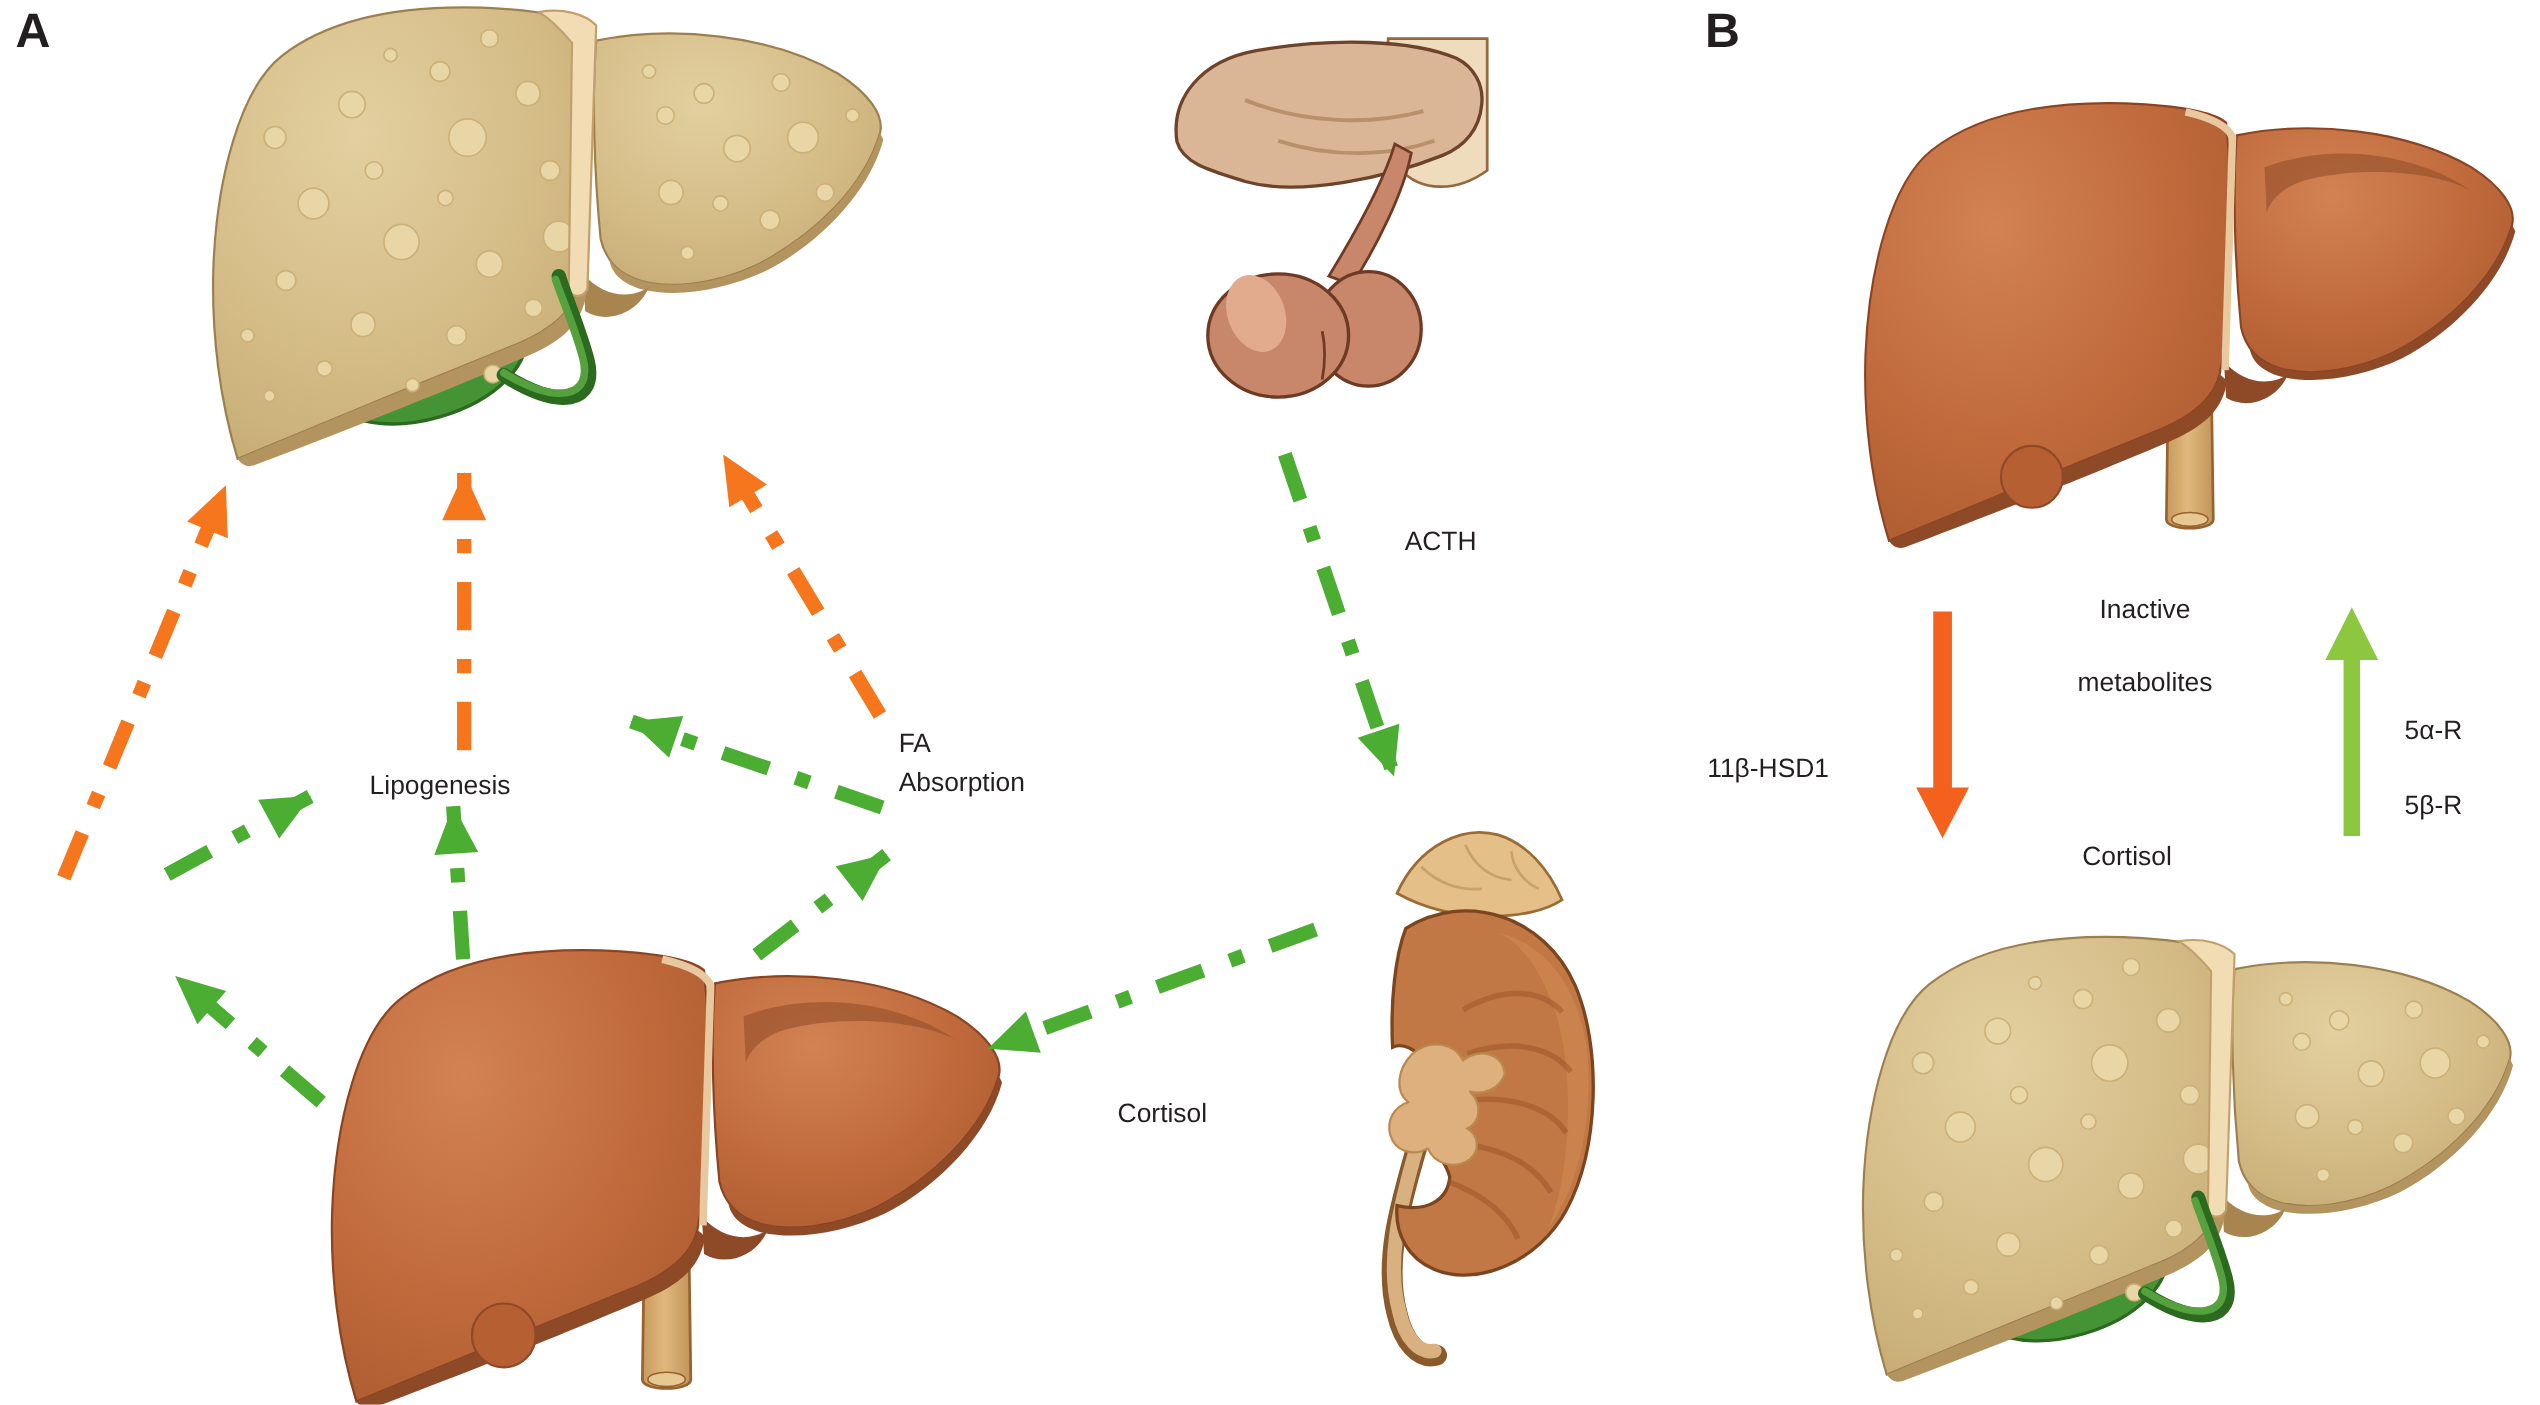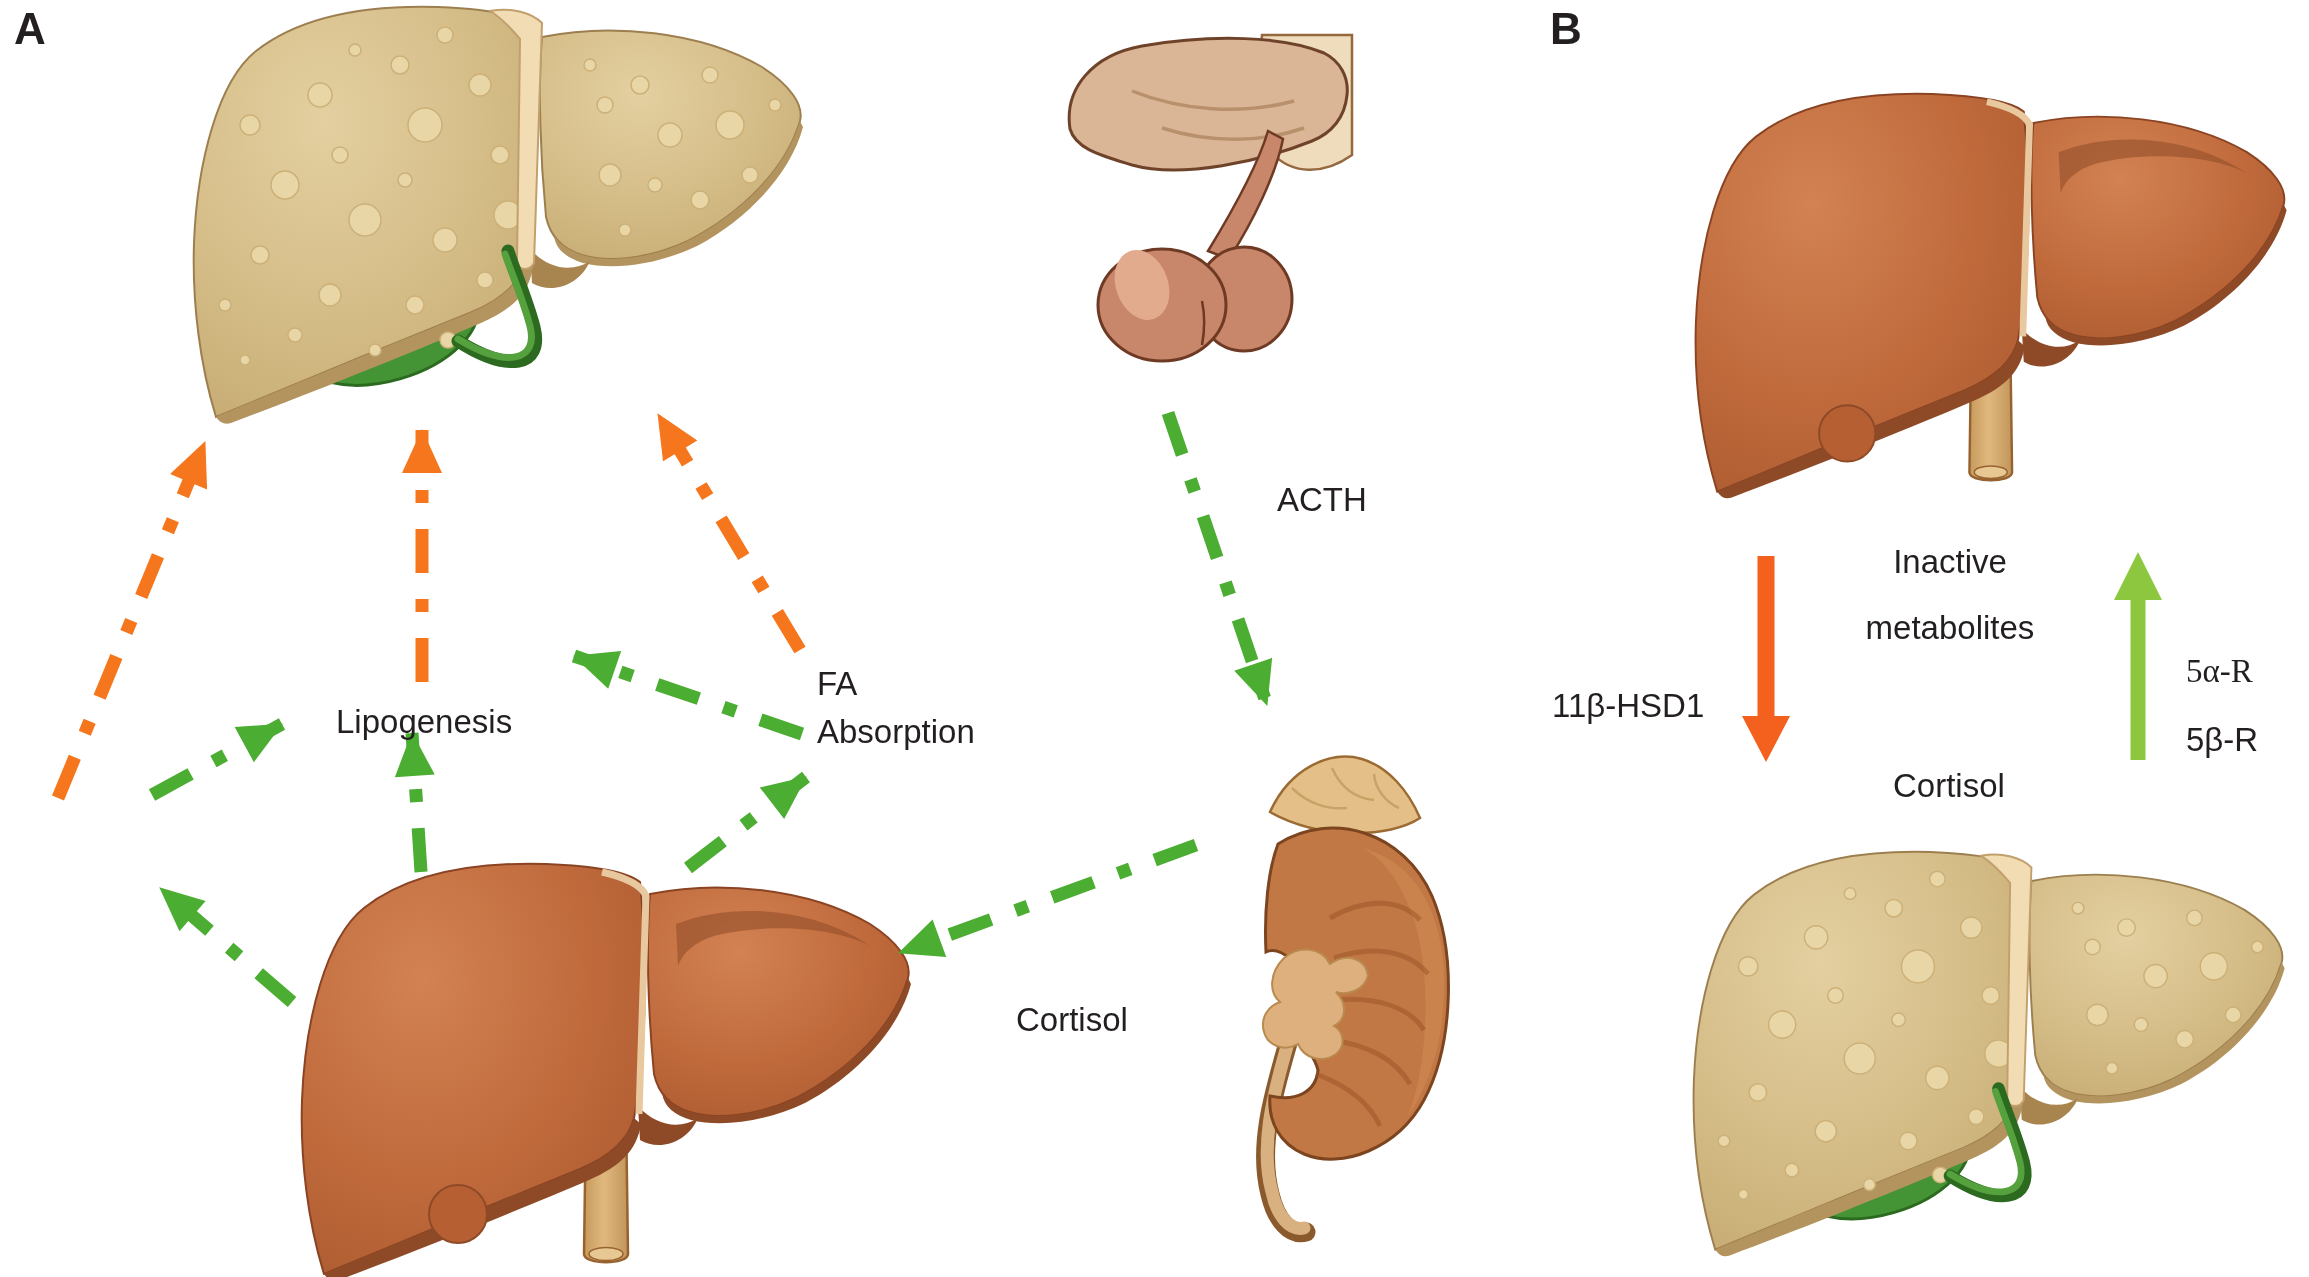--- a/index.html
+++ b/index.html
@@ -7,21 +7,21 @@
     position:relative;
     width:2309px;height:1277px;
     background:#ffffff;
     overflow:hidden;
     font-family:"Liberation Sans", sans-serif;
     color:#231f20;
   }
   #figure svg.canvas{position:absolute;left:0;top:0;}
   .lbl{
     position:absolute;
-    font-size:33px;
+    font-size:24px;
     line-height:1.45;
     color:#231f20;
     white-space:nowrap;
   }
   .panel-letter{
     position:absolute;
     font-size:44px;
     font-weight:bold;
     color:#231f20;
   }
@@ -257,16 +257,16 @@
   <div class="lbl" style="left:817px;top:660px;">
     <span>FA</span><br>
     <span>Absorption</span>
   </div>
   <div class="lbl" style="left:1277px;top:476px;">ACTH</div>
   <div class="lbl" style="left:1016px;top:996px;">Cortisol</div>
 
   <div class="lbl" style="left:1552px;top:682px;text-align:right;">11β-HSD1</div>
   <div class="lbl center" style="left:1810px;top:604px;width:280px;">metabolites</div>
   <div class="lbl center" style="left:1810px;top:538px;width:280px;">Inactive</div>
-  <div class="lbl" style="left:2186px;top:648px;font-family:Liberation Serif, serif;">5α-R</div>
+  <div class="lbl" style="left:2186px;top:648px;">5α-R</div>
   <div class="lbl" style="left:2186px;top:716px;">5β-R</div>
   <div class="lbl" style="left:1893px;top:762px;">Cortisol</div>
 </div>
 
 </body></html>

